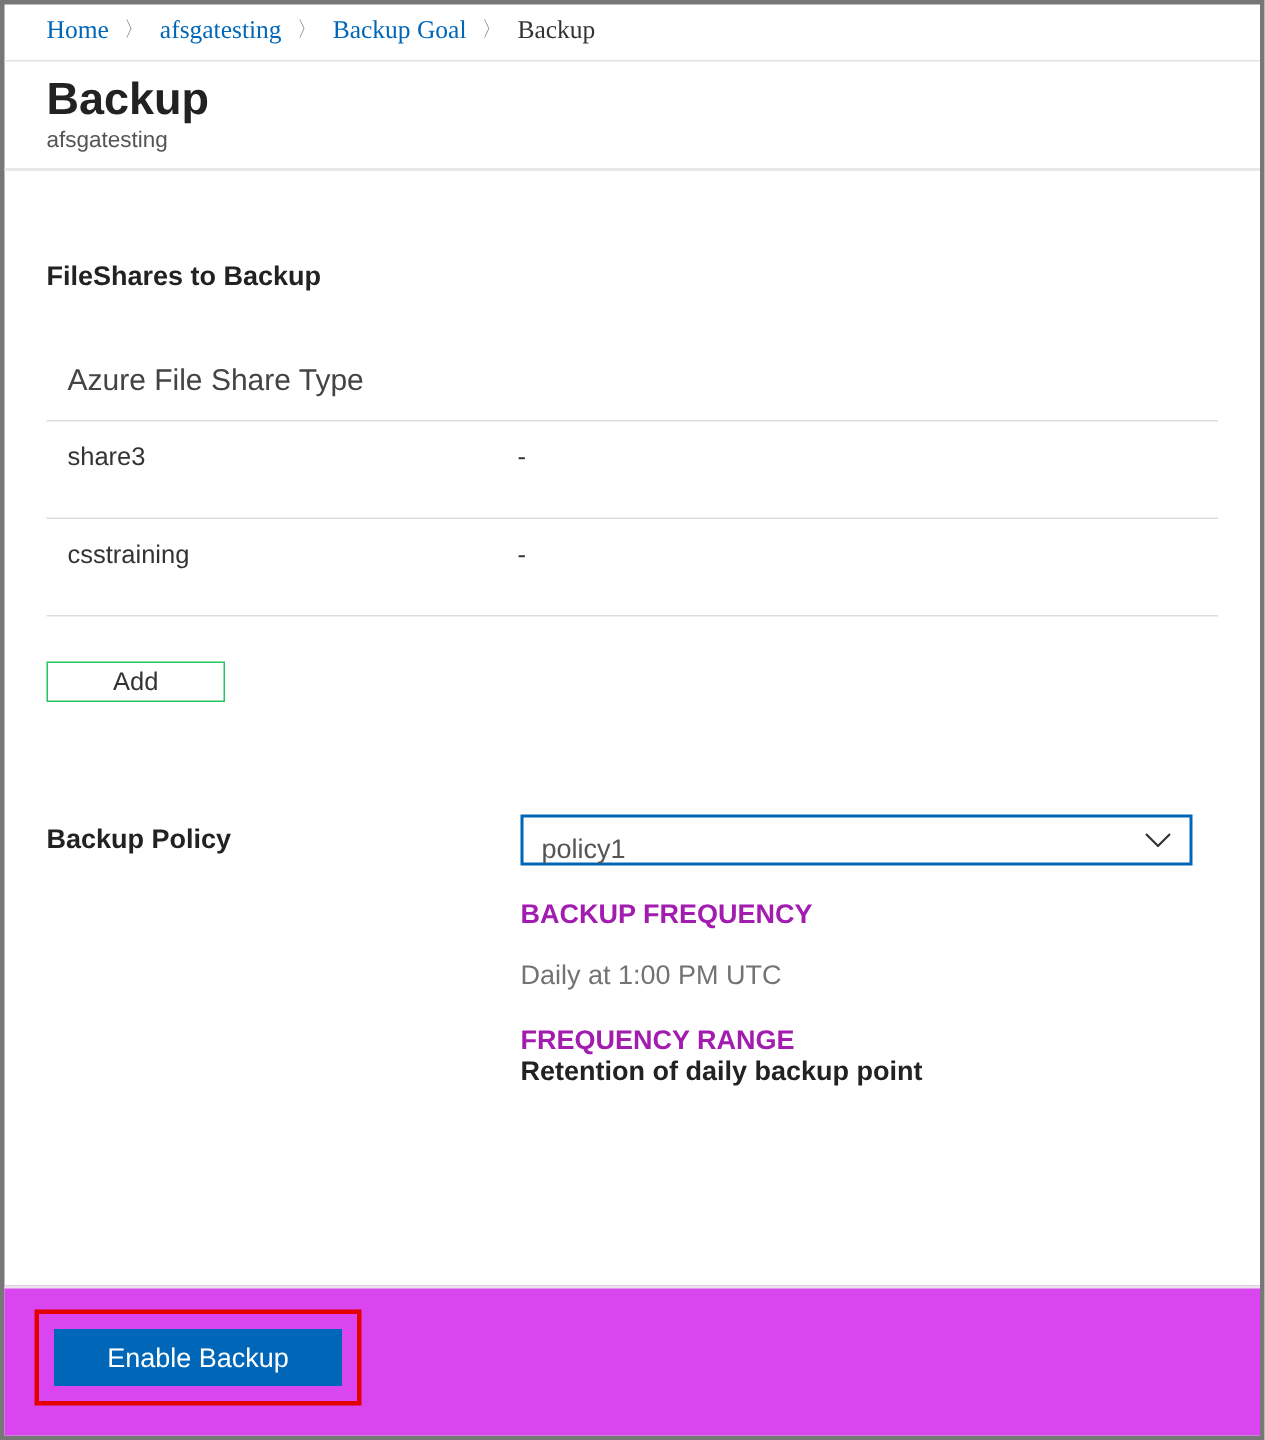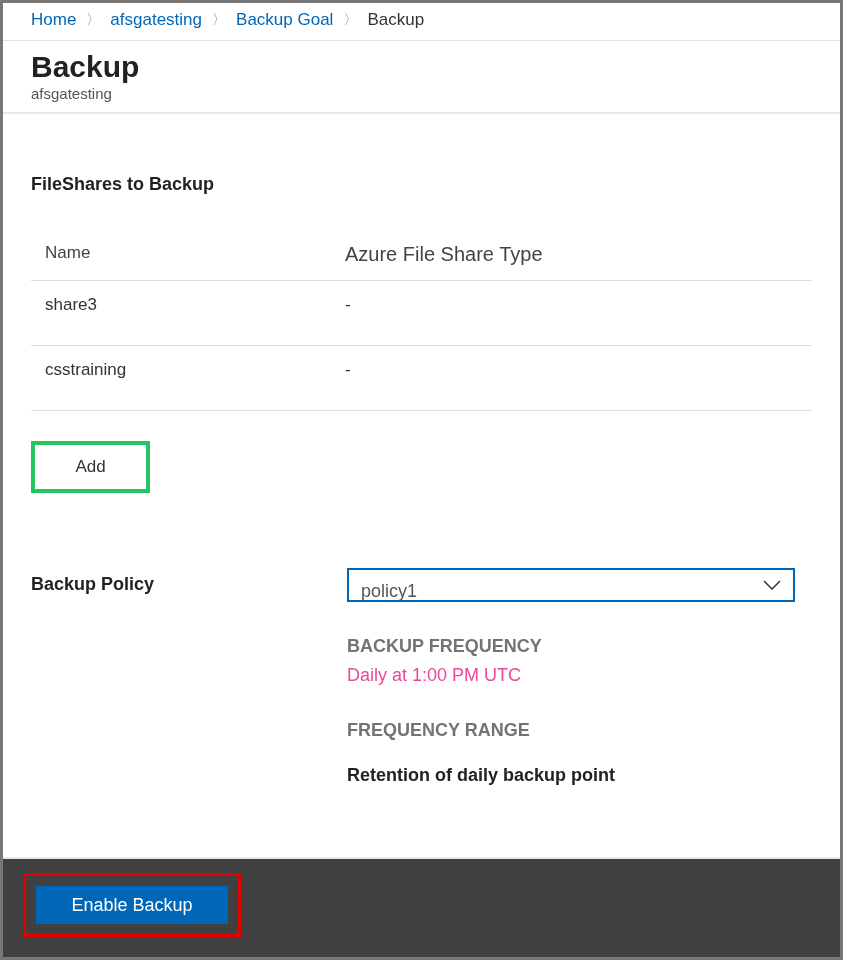--- a/index.html
+++ b/index.html
@@ -19,20 +19,21 @@
       display: flex;
       flex-direction: column;
     }
     .breadcrumb {
       padding: 7px 28px 10px 28px;
       font-size: 17px;
       display: flex;
       align-items: center;
       gap: 10px;
       border-bottom: 1px solid #e1e1e1;
+      font-family: Liberation Serif, serif;
     }
     .breadcrumb .link { color: #0067b8; cursor: pointer; }
     .breadcrumb .sep { color: #888; font-size: 14px; }
     .breadcrumb .current { color: #333; }
     .header {
       padding: 8px 28px 10px 28px;
       border-bottom: 2px solid #e8e8e8;
     }
     .header .title {
       font-size: 30px;
@@ -91,22 +92,22 @@
     .thead .col2 { flex: 1; font-size: 20px; color: #444; }
     .trow {
       display: flex;
       padding: 14px 0 30px 14px;
       border-bottom: 1px solid #ddd;
     }
     .trow .col1 { width: 300px; font-size: 17px; color: #333; }
     .trow .col2 { flex: 1; font-size: 17px; color: #333; }
     .add-btn {
       width: 119px;
-      height: 52px;
-      border: 4px solid #22c55e;
+      height: 27px;
+      border: 1px solid #22c55e;
       background: #fff;
       font-size: 17px;
       color: #333;
       cursor: pointer;
       font-family: inherit;
       margin-top: 30px;
     }
     .policy-section { margin-top: 75px; display: flex; }
     .dropdown {
       width: 448px;
@@ -119,42 +120,42 @@
       cursor: pointer;
     }
     .dropdown .val { font-size: 18px; color: #555; margin-top: 12px; }
     .chevron {
       width: 18px;
       height: 10px;
     }
     .policy-info .heading {
       font-size: 18px;
       font-weight: 700;
+      color: #a21caf;
+      margin-top: 22px;
+    }
+    .policy-info .value {
+      font-size: 18px;
       color: #737373;
-      margin-top: 34px;
-    }
-    .policy-info .value {
-      font-size: 18px;
-      color: #ec4899;
-      margin-top: 8px;
+      margin-top: 20px;
     }
     .policy-info .subheading {
       font-size: 18px;
       font-weight: 700;
       color: #222;
-      margin-top: 24px;
+      margin-top: 0;
     }
     .footer {
       position: absolute;
       bottom: 0;
       left: 0;
       right: 0;
       height: 100px;
       border-top: 2px solid #e8e8e8;
-      background:#404040;
+      background:#d946ef;
       padding: 14px 20px;
     }
     .highlight-box {
       border: 3px solid #e40000;
       display: inline-block;
       padding: 10px;
     }
     .primary-btn {
       background: #0067b8;
       color: #fff;
@@ -186,21 +187,20 @@
     <div class="subtitle">afsgatesting</div>
   </div>
 
   <div class="content">
 
 
     <div style="margin-top:20px;">
       <div class="section-heading">FileShares to Backup</div>
       <div class="table">
         <div class="thead">
-          <div class="col1">Name</div>
           <div class="col2">Azure File Share Type</div>
         </div>
         <div class="trow">
           <div class="col1">share3</div>
           <div class="col2">-</div>
         </div>
         <div class="trow">
           <div class="col1">csstraining</div>
           <div class="col2">-</div>
         </div>

